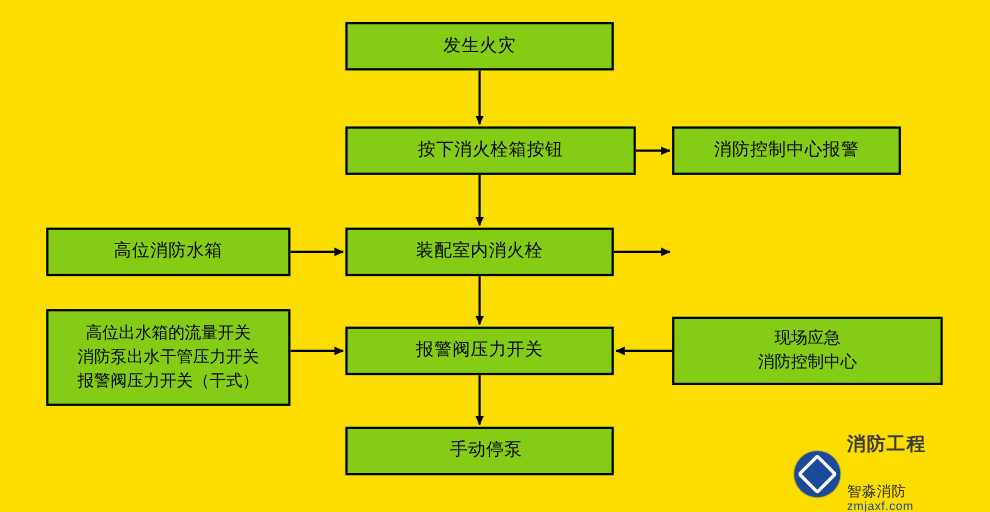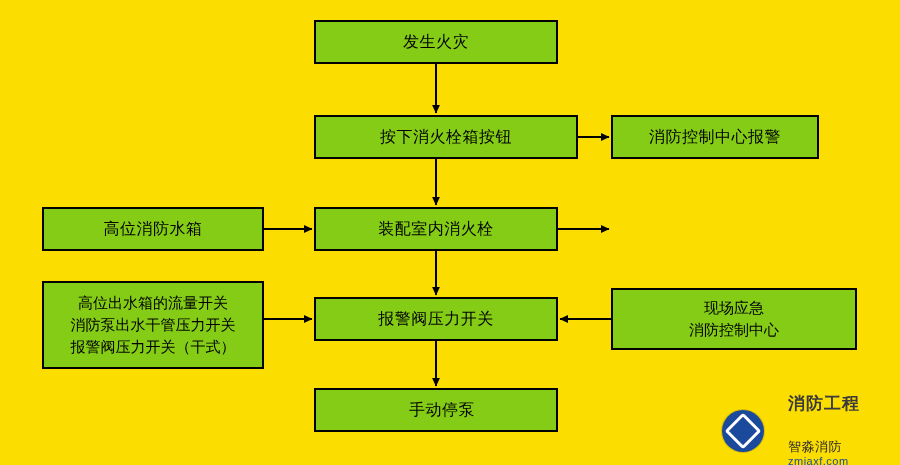--- a/index.html
+++ b/index.html
@@ -49,21 +49,21 @@
   }
   
   #watermark {
     position: absolute;
     right: 8px;
     bottom: 6px;
     width: 170px;
     height: 56px;
     display: flex;
     align-items: center;
-    gap: 24px;
+    gap: 6px;
   }
   #wm-logo {
     width: 42px;
     height: 42px;
     border-radius: 50%;
     background: #1b4a9c;
     position: relative;
     flex: 0 0 auto;
     box-shadow: 0 0 0 1px rgba(0,0,0,0.15);
   }

